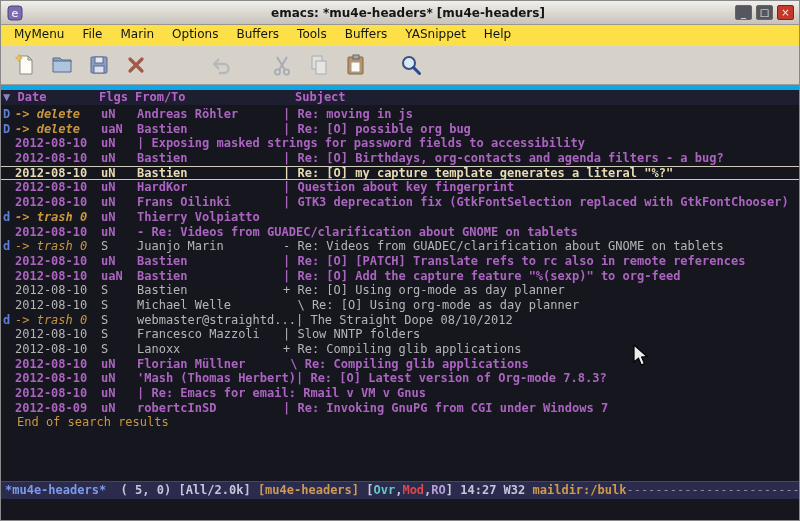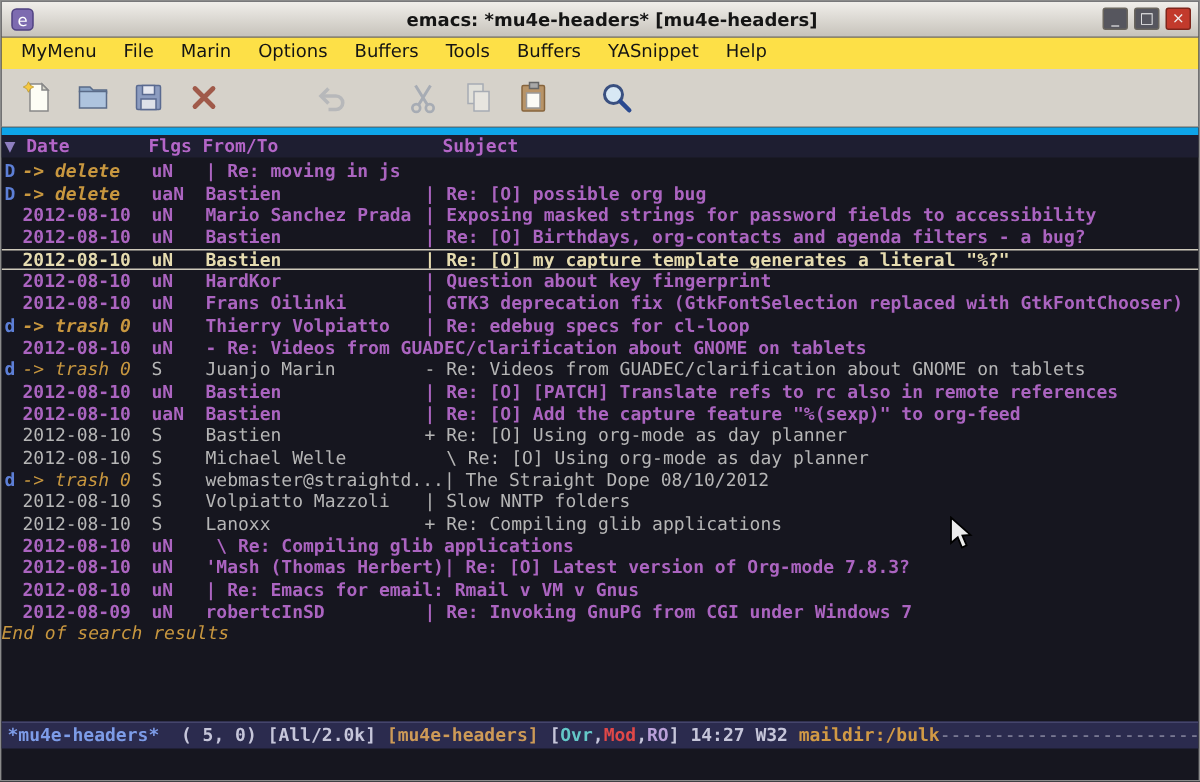--- a/index.html
+++ b/index.html
@@ -54,21 +54,21 @@
   .row{display:flex;height:14.7px;line-height:14.7px;padding-left:2px;white-space:pre;}
   .row span{white-space:pre;}
   .c-marker{width:12px;color:var(--marker);font-weight:bold;}
   .c-date{width:86px;} .c-flags{width:36px;}
   .c-from{min-width:146px;} .c-subject{flex:1 1 auto;overflow:hidden;}
   .row.unread{color:var(--unread);font-weight:bold;}
   .row.read{color:var(--read);font-weight:normal;}
   .row.current{color:var(--current);font-weight:bold;
     border-top:1px solid #cfcabb;border-bottom:1px solid #cfcabb;line-height:12.5px;}
   .c-date.action{color:var(--marked);font-style:italic;}
-  .end-line{color:var(--end);font-style:italic;padding-left:0;line-height:14.7px;}
+  .end-line{color:var(--end);padding-left:16px;line-height:14.7px;}
 
   .mode-line{height:18px;line-height:17px;background:var(--modeline_bg);
     border-top:1px solid #45456c;white-space:pre;overflow:hidden;padding-left:4px;
     font-weight:bold;color:var(--mode_text);}
   .ml-buf{color:var(--mode_buffer);} .ml-minor{color:var(--mode_minor);}
   .ml-ovr{color:var(--mode_ovr);} .ml-mod{color:var(--mode_mod);}
   .ml-ro{color:var(--mode_ro);} .ml-folder{color:var(--mode_folder);}
   .ml-dashes{color:#8a8aa2;font-weight:normal;}
   .echo{height:23px;}
 
@@ -187,38 +187,38 @@
   <div class="emacs">
     <div class="header-line">
       <div class="hl-date"><span class="sort">▼</span> <span>Date</span></div>
       <div class="hl-flags">Flgs</div>
       <div class="hl-from">From/To</div>
       <div class="hl-subject">Subject</div>
     </div>
 
     <div class="buffer">
       <div id="rows">
-          <div class="row unread"><span class="c-marker">D</span><span class="c-date action">-&gt; delete</span><span class="c-flags">uN</span><span class="c-subject">| Re: moving in js</span></div>
+          <div class="row unread"><span class="c-marker">D</span><span class="c-date action">-&gt; delete</span><span class="c-flags">uN</span><span class="c-from">Andreas Röhler</span><span class="c-subject">| Re: moving in js</span></div>
           <div class="row unread"><span class="c-marker">D</span><span class="c-date action">-&gt; delete</span><span class="c-flags">uaN</span><span class="c-from">Bastien</span><span class="c-subject">| Re: [O] possible org bug</span></div>
-          <div class="row unread"><span class="c-marker"></span><span class="c-date">2012-08-10</span><span class="c-flags">uN</span><span class="c-from">Mario Sanchez Prada</span><span class="c-subject">| Exposing masked strings for password fields to accessibility</span></div>
+          <div class="row unread"><span class="c-marker"></span><span class="c-date">2012-08-10</span><span class="c-flags">uN</span><span class="c-subject">| Exposing masked strings for password fields to accessibility</span></div>
           <div class="row unread"><span class="c-marker"></span><span class="c-date">2012-08-10</span><span class="c-flags">uN</span><span class="c-from">Bastien</span><span class="c-subject">| Re: [O] Birthdays, org-contacts and agenda filters - a bug?</span></div>
           <div class="row current"><span class="c-marker"></span><span class="c-date">2012-08-10</span><span class="c-flags">uN</span><span class="c-from">Bastien</span><span class="c-subject">| Re: [O] my capture template generates a literal "%?"</span></div>
           <div class="row unread"><span class="c-marker"></span><span class="c-date">2012-08-10</span><span class="c-flags">uN</span><span class="c-from">HardKor</span><span class="c-subject">| Question about key fingerprint</span></div>
           <div class="row unread"><span class="c-marker"></span><span class="c-date">2012-08-10</span><span class="c-flags">uN</span><span class="c-from">Frans Oilinki</span><span class="c-subject">| GTK3 deprecation fix (GtkFontSelection replaced with GtkFontChooser)</span></div>
-          <div class="row unread"><span class="c-marker">d</span><span class="c-date action">-&gt; trash 0</span><span class="c-flags">uN</span><span class="c-from">Thierry Volpiatto</span><span class="c-subject">| Re: edebug specs for cl-loop</span></div>
+          <div class="row unread"><span class="c-marker">d</span><span class="c-date action">-&gt; trash 0</span><span class="c-flags">uN</span><span class="c-from">Thierry Volpiatto</span></div>
           <div class="row unread"><span class="c-marker"></span><span class="c-date">2012-08-10</span><span class="c-flags">uN</span><span class="c-subject">- Re: Videos from GUADEC/clarification about GNOME on tablets</span></div>
           <div class="row read"><span class="c-marker">d</span><span class="c-date action">-&gt; trash 0</span><span class="c-flags">S</span><span class="c-from">Juanjo Marin</span><span class="c-subject">- Re: Videos from GUADEC/clarification about GNOME on tablets</span></div>
           <div class="row unread"><span class="c-marker"></span><span class="c-date">2012-08-10</span><span class="c-flags">uN</span><span class="c-from">Bastien</span><span class="c-subject">| Re: [O] [PATCH] Translate refs to rc also in remote references</span></div>
           <div class="row unread"><span class="c-marker"></span><span class="c-date">2012-08-10</span><span class="c-flags">uaN</span><span class="c-from">Bastien</span><span class="c-subject">| Re: [O] Add the capture feature "%(sexp)" to org-feed</span></div>
           <div class="row read"><span class="c-marker"></span><span class="c-date">2012-08-10</span><span class="c-flags">S</span><span class="c-from">Bastien</span><span class="c-subject">+ Re: [O] Using org-mode as day planner</span></div>
           <div class="row read"><span class="c-marker"></span><span class="c-date">2012-08-10</span><span class="c-flags">S</span><span class="c-from">Michael Welle</span><span class="c-subject">  \ Re: [O] Using org-mode as day planner</span></div>
           <div class="row read"><span class="c-marker">d</span><span class="c-date action">-&gt; trash 0</span><span class="c-flags">S</span><span class="c-from">webmaster@straightd...</span><span class="c-subject">| The Straight Dope 08/10/2012</span></div>
-          <div class="row read"><span class="c-marker"></span><span class="c-date">2012-08-10</span><span class="c-flags">S</span><span class="c-from">Volpiatto Mazzoli</span><span class="c-subject">| Slow NNTP folders</span></div>
+          <div class="row read"><span class="c-marker"></span><span class="c-date">2012-08-10</span><span class="c-flags">S</span><span class="c-from">Francesco Mazzoli</span><span class="c-subject">| Slow NNTP folders</span></div>
           <div class="row read"><span class="c-marker"></span><span class="c-date">2012-08-10</span><span class="c-flags">S</span><span class="c-from">Lanoxx</span><span class="c-subject">+ Re: Compiling glib applications</span></div>
-          <div class="row unread"><span class="c-marker"></span><span class="c-date">2012-08-10</span><span class="c-flags">uN</span><span class="c-subject"> \ Re: Compiling glib applications</span></div>
+          <div class="row unread"><span class="c-marker"></span><span class="c-date">2012-08-10</span><span class="c-flags">uN</span><span class="c-from">Florian Müllner</span><span class="c-subject"> \ Re: Compiling glib applications</span></div>
           <div class="row unread"><span class="c-marker"></span><span class="c-date">2012-08-10</span><span class="c-flags">uN</span><span class="c-from">'Mash (Thomas Herbert)</span><span class="c-subject">| Re: [O] Latest version of Org-mode 7.8.3?</span></div>
           <div class="row unread"><span class="c-marker"></span><span class="c-date">2012-08-10</span><span class="c-flags">uN</span><span class="c-subject">| Re: Emacs for email: Rmail v VM v Gnus</span></div>
           <div class="row unread"><span class="c-marker"></span><span class="c-date">2012-08-09</span><span class="c-flags">uN</span><span class="c-from">robertcInSD</span><span class="c-subject">| Re: Invoking GnuPG from CGI under Windows 7</span></div>
         </div>
       <div class="end-line">End of search results</div>
     </div>
 
     <div class="mode-line"><span class="ml-buf">*mu4e-headers*</span><span>  ( 5, 0) </span><span>[All/2.0k] </span><span class="ml-minor">[mu4e-headers]</span><span><span> [</span><span class="ml-ovr">Ovr</span><span>,</span><span class="ml-mod">Mod</span><span>,</span><span class="ml-ro">RO</span><span>] </span></span><span>14:27 </span><span>W32 </span><span class="ml-folder">maildir:/bulk</span><span class="ml-dashes">----------------------------------------</span></div>
 
     <div class="echo"></div>

